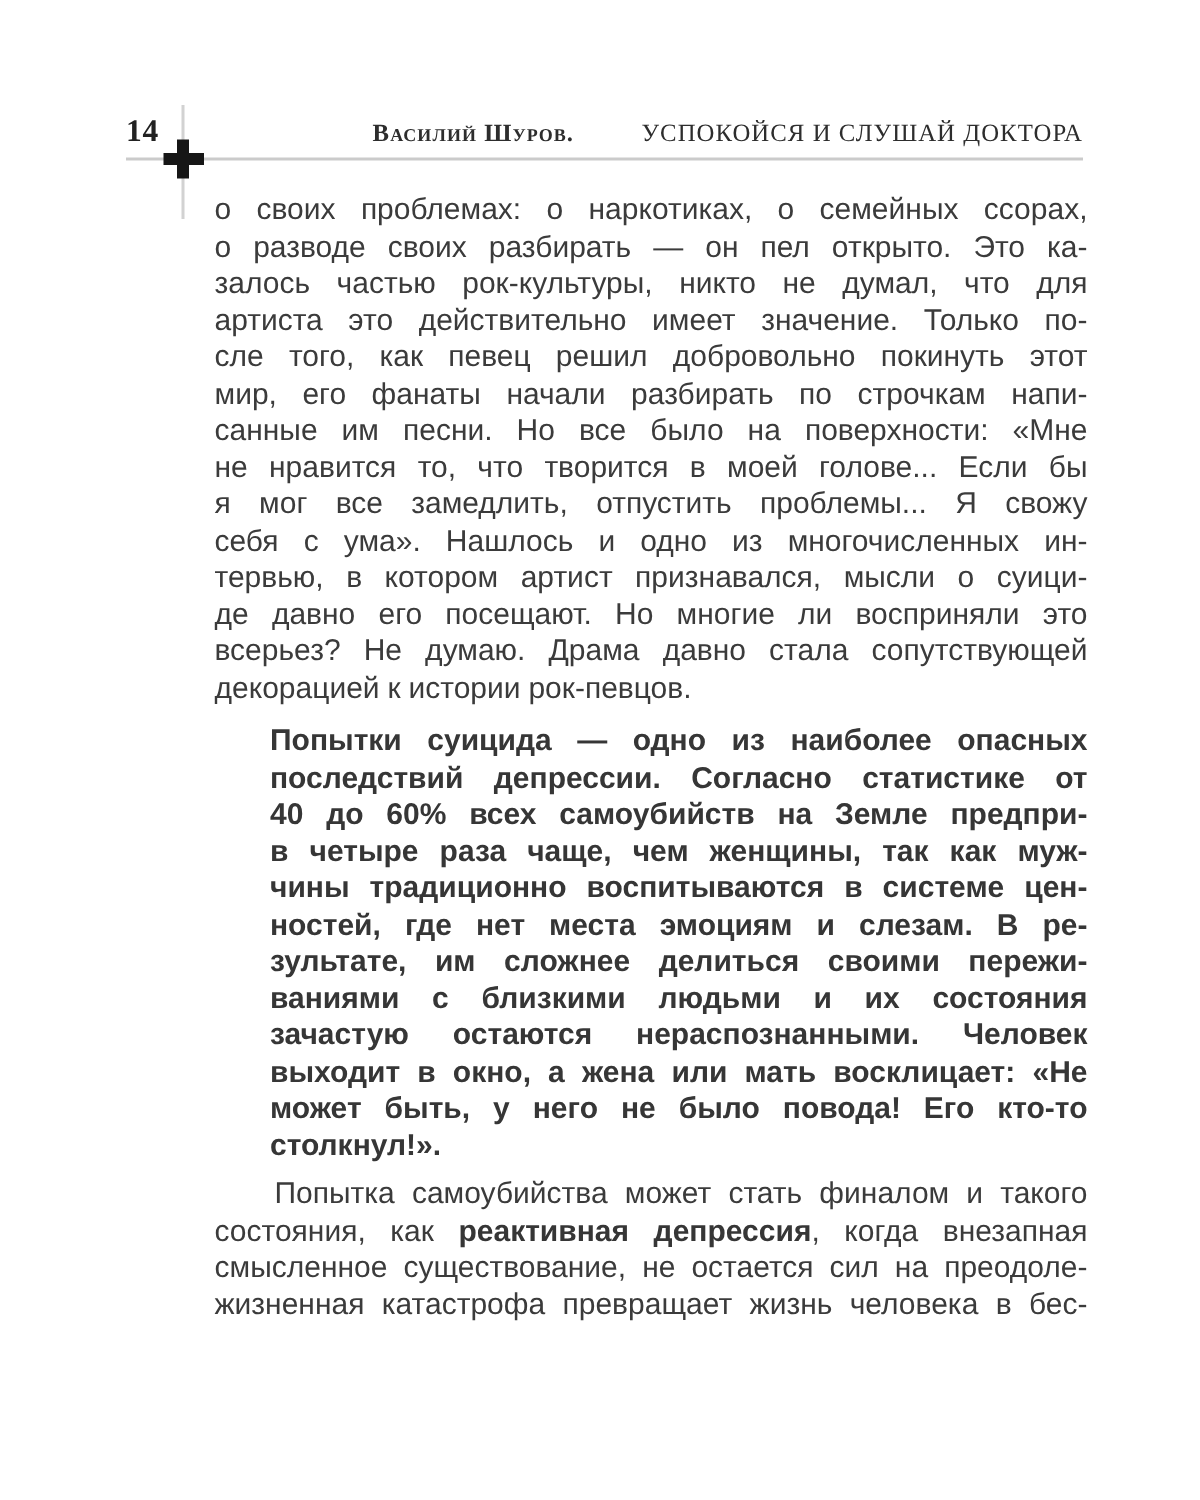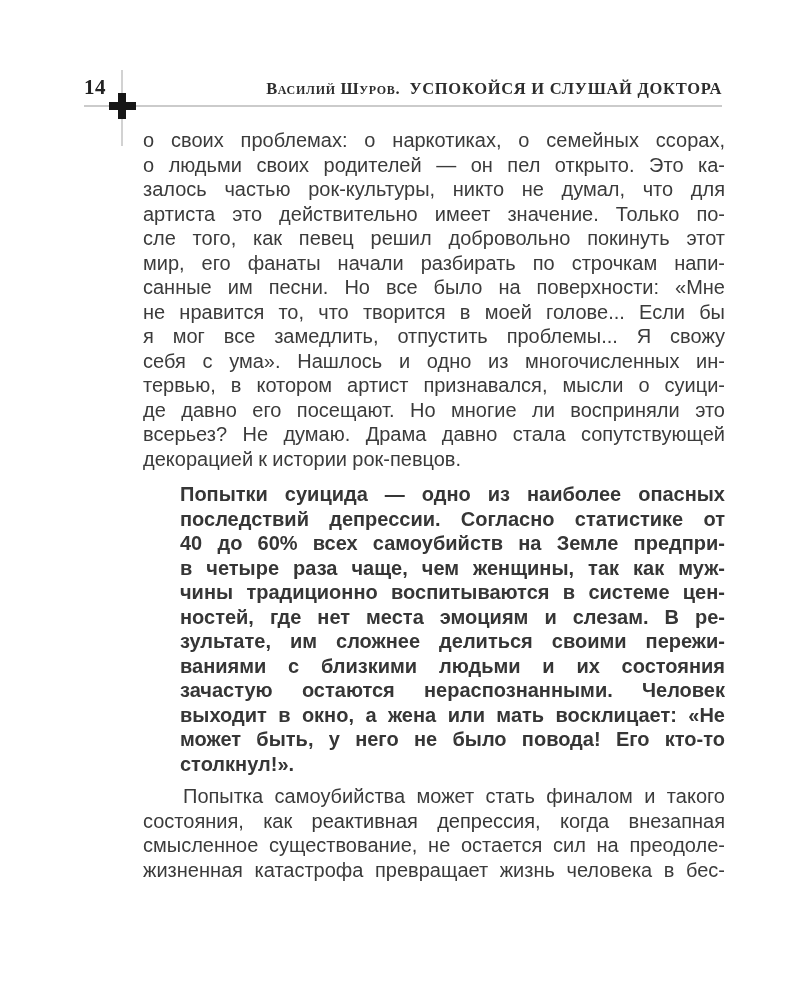--- a/index.html
+++ b/index.html
@@ -38,22 +38,23 @@
     line-height: 20px;
     color: #2d2d2d;
   }
   .running-head .author {
     font-variant: small-caps;
     font-weight: 600;
     letter-spacing: 0.7px;
     margin-right: 9px;
   }
   .running-head .title {
-    font-weight: 700;
+    font-weight: 400;
     letter-spacing: 0.7px;
+    margin-left: 36px;
   }
   
   .rule-h {
     position: absolute;
     left: 84px;
     top: 105px;
     width: 638px;
     height: 2px;
     background: #cbcbcb;
   }
@@ -105,21 +106,21 @@
     font-weight: 700;
     color: #363636;
   }
   .para3 {
     margin-top: 8px;
   }
   .indent {
     padding-left: 40px;
   }
   .b {
-    font-weight: 400;
+    font-weight: 700;
     color: #363636;
   }
 </style>
 </head>
 <body>
 
 <div class="page">
 
   <div class="folio">14</div>
 
@@ -129,21 +130,21 @@
 
   <div class="rule-h"></div>
   <div class="rule-v"></div>
   <div class="cross-h"></div>
   <div class="cross-v"></div>
 
   <div class="body-col">
 
     <div class="para1">
         <div class="line">о своих проблемах: о наркотиках, о семейных ссорах,</div>
-        <div class="line">о людьми своих родителей — он пел открыто. Это ка-</div>
+        <div class="line">о разводе своих разбирать — он пел открыто. Это ка-</div>
         <div class="line">залось частью рок-культуры, никто не думал, что для</div>
         <div class="line">артиста это действительно имеет значение. Только по-</div>
         <div class="line">сле того, как певец решил добровольно покинуть этот</div>
         <div class="line">мир, его фанаты начали разбирать по строчкам напи-</div>
         <div class="line">санные им песни. Но все было на поверхности: «Мне</div>
         <div class="line">не нравится то, что творится в моей голове... Если бы</div>
         <div class="line">я мог все замедлить, отпустить проблемы... Я свожу</div>
         <div class="line">себя с ума». Нашлось и одно из многочисленных ин-</div>
         <div class="line">тервью, в котором артист признавался, мысли о суици-</div>
         <div class="line">де давно его посещают. Но многие ли восприняли это</div>

